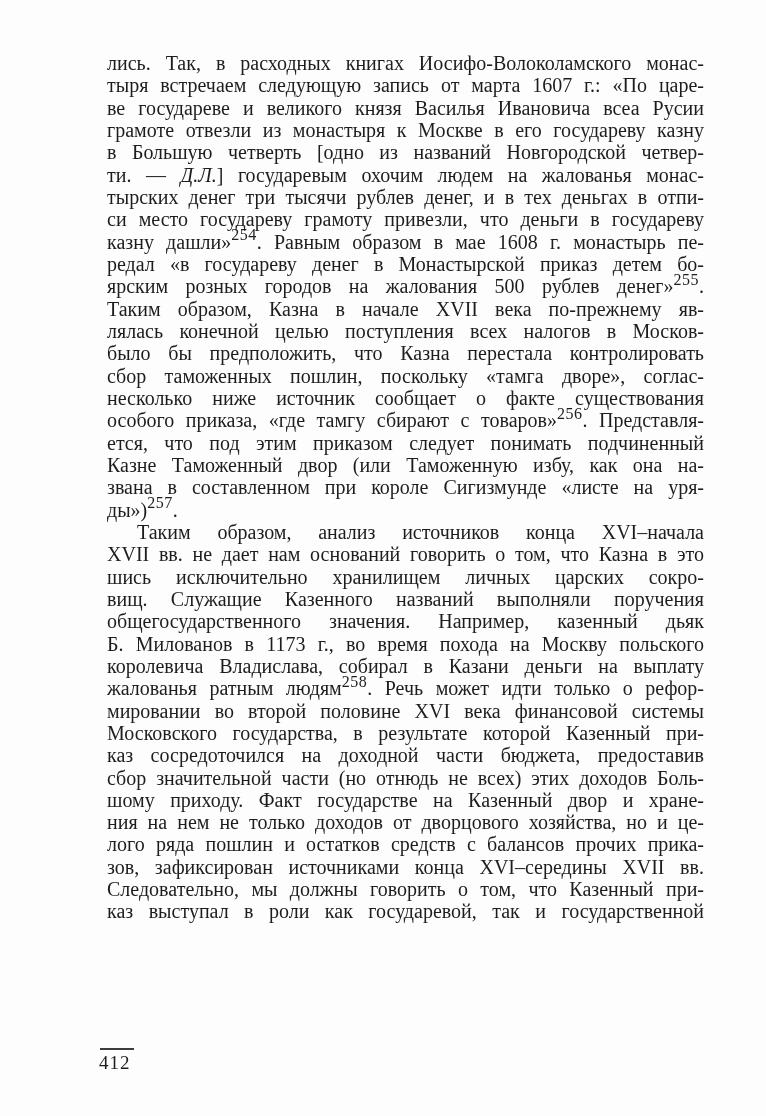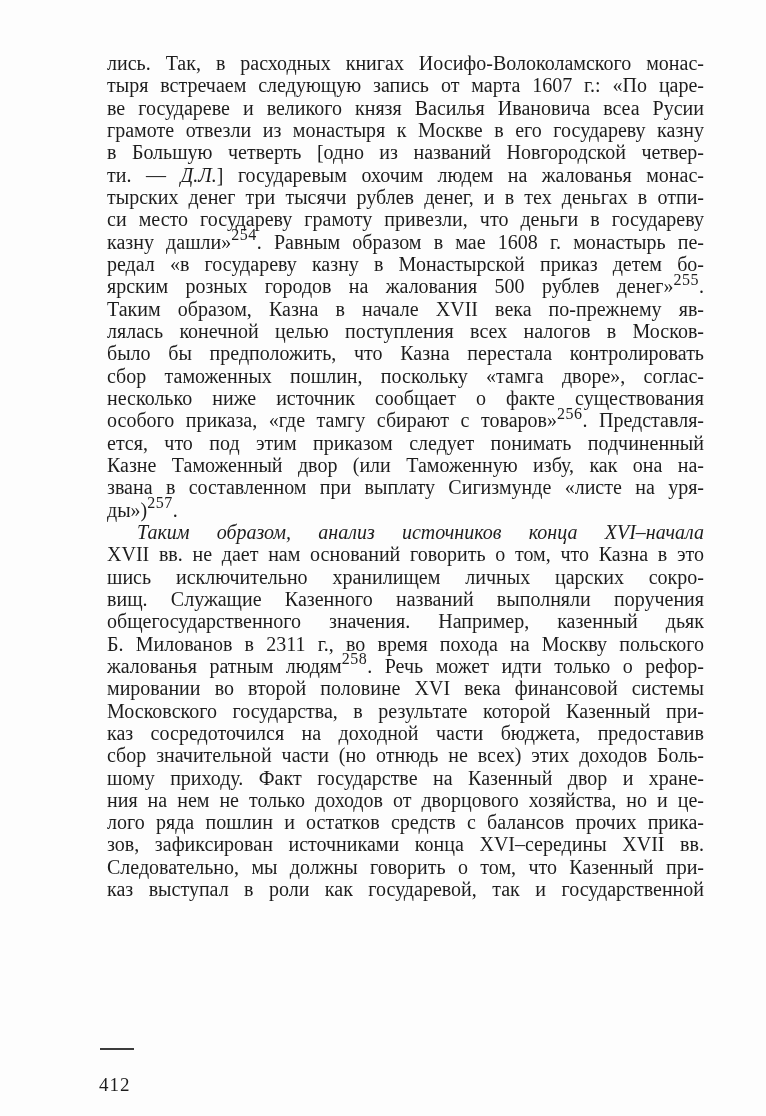--- a/index.html
+++ b/index.html
@@ -28,21 +28,20 @@
     text-align: justify;
     text-align-last: justify;
     white-space: normal;
     margin-left: 8px;
   }
   .line.short {
     text-align-last: left;
   }
   .line.indent {
     text-indent: 30px;
-    font-style: italic;
   }
   .line sup {
     font-size: 16px;
     line-height: 0;
     letter-spacing: 0.5px;
     position: relative;
     top: -1px;
   }
   .line em {
   }
@@ -50,57 +49,58 @@
     position: absolute;
     left: 100px;
     top: 1048px;
     width: 34px;
     height: 2px;
     background: #3c3c3c;
   }
   .page-number {
     position: absolute;
     left: 99px;
-    top: 1074px;
+    top: 1052px;
     font-size: 19px;
     line-height: 22px;
     letter-spacing: 1px;
   }
 </style>
 </head>
 <body style="background: rgb(253, 253, 253); color: rgb(29, 29, 29);">
 
 <div class="page-text">
     <div class="line"><span>лись. Так, в расходных книгах Иосифо-Волоколамского монас-</span></div>
     <div class="line"><span>тыря встречаем следующую запись от марта 1607 г.: «По царе-</span></div>
     <div class="line"><span>ве государеве и великого князя Василья Ивановича всеа Русии</span></div>
     <div class="line"><span>грамоте отвезли из монастыря к Москве в его государеву казну</span></div>
     <div class="line"><span>в Большую четверть [одно из названий Новгородской четвер-</span></div>
     <div class="line"><span>ти. — </span><em>Д.Л.</em><span>] государевым охочим людем на жалованья монас-</span></div>
     <div class="line"><span>тырских денег три тысячи рублев денег, и в тех деньгах в отпи-</span></div>
     <div class="line"><span>си место государеву грамоту привезли, что деньги в государеву</span></div>
     <div class="line"><span>казну дашли»</span><sup>254</sup><span>. Равным образом в мае 1608 г. монастырь пе-</span></div>
-    <div class="line"><span>редал «в государеву казну в Монастырской приказ детем бо-</span></div>
+    <div class="line"><span>редал «в государеву денег в Монастырской приказ детем бо-</span></div>
     <div class="line"><span>ярским розных городов на жалования 500 рублев денег»</span><sup>255</sup><span>.</span></div>
     <div class="line"><span>Таким образом, Казна в начале XVII века по-прежнему яв-</span></div>
     <div class="line"><span>лялась конечной целью поступления всех налогов в Москов-</span></div>
     <div class="line"><span>было бы предположить, что Казна перестала контролировать</span></div>
     <div class="line"><span>сбор таможенных пошлин, поскольку «тамга дворе», соглас-</span></div>
     <div class="line"><span>несколько ниже источник сообщает о факте существования</span></div>
     <div class="line"><span>особого приказа, «где тамгу сбирают с товаров»</span><sup>256</sup><span>. Представля-</span></div>
     <div class="line"><span>ется, что под этим приказом следует понимать подчиненный</span></div>
     <div class="line"><span>Казне Таможенный двор (или Таможенную избу, как она на-</span></div>
-    <div class="line"><span>звана в составленном при выплату Сигизмунде «листе на уря-</span></div>
+    <div class="line"><span>звана в составленном при короле Сигизмунде «листе на уря-</span></div>
     <div class="line short"><span>ды»)</span><sup>257</sup><span>.</span></div>
     <div class="line indent"><span>Таким образом, анализ источников конца XVI–начала</span></div>
     <div class="line"><span>XVII вв. не дает нам оснований говорить о том, что Казна в это</span></div>
     <div class="line"><span>шись исключительно хранилищем личных царских сокро-</span></div>
     <div class="line"><span>вищ. Служащие Казенного названий выполняли поручения</span></div>
     <div class="line"><span>общегосударственного значения. Например, казенный дьяк</span></div>
-    <div class="line"><span>Б. Милованов в 2311 г., во время похода на Москву польского</span></div>
+    <div class="line"><span>Б. Милованов в 1173 г., во время похода на Москву польского</span></div>
+    <div class="line"><span>королевича Владислава, собирал в Казани деньги на выплату</span></div>
     <div class="line"><span>жалованья ратным людям</span><sup>258</sup><span>. Речь может идти только о рефор-</span></div>
     <div class="line"><span>мировании во второй половине XVI века финансовой системы</span></div>
     <div class="line"><span>Московского государства, в результате которой Казенный при-</span></div>
     <div class="line"><span>каз сосредоточился на доходной части бюджета, предоставив</span></div>
     <div class="line"><span>сбор значительной части (но отнюдь не всех) этих доходов Боль-</span></div>
     <div class="line"><span>шому приходу. Факт государстве на Казенный двор и хране-</span></div>
     <div class="line"><span>ния на нем не только доходов от дворцового хозяйства, но и це-</span></div>
     <div class="line"><span>лого ряда пошлин и остатков средств с балансов прочих прика-</span></div>
     <div class="line"><span>зов, зафиксирован источниками конца XVI–середины XVII вв.</span></div>
     <div class="line"><span>Следовательно, мы должны говорить о том, что Казенный при-</span></div>

